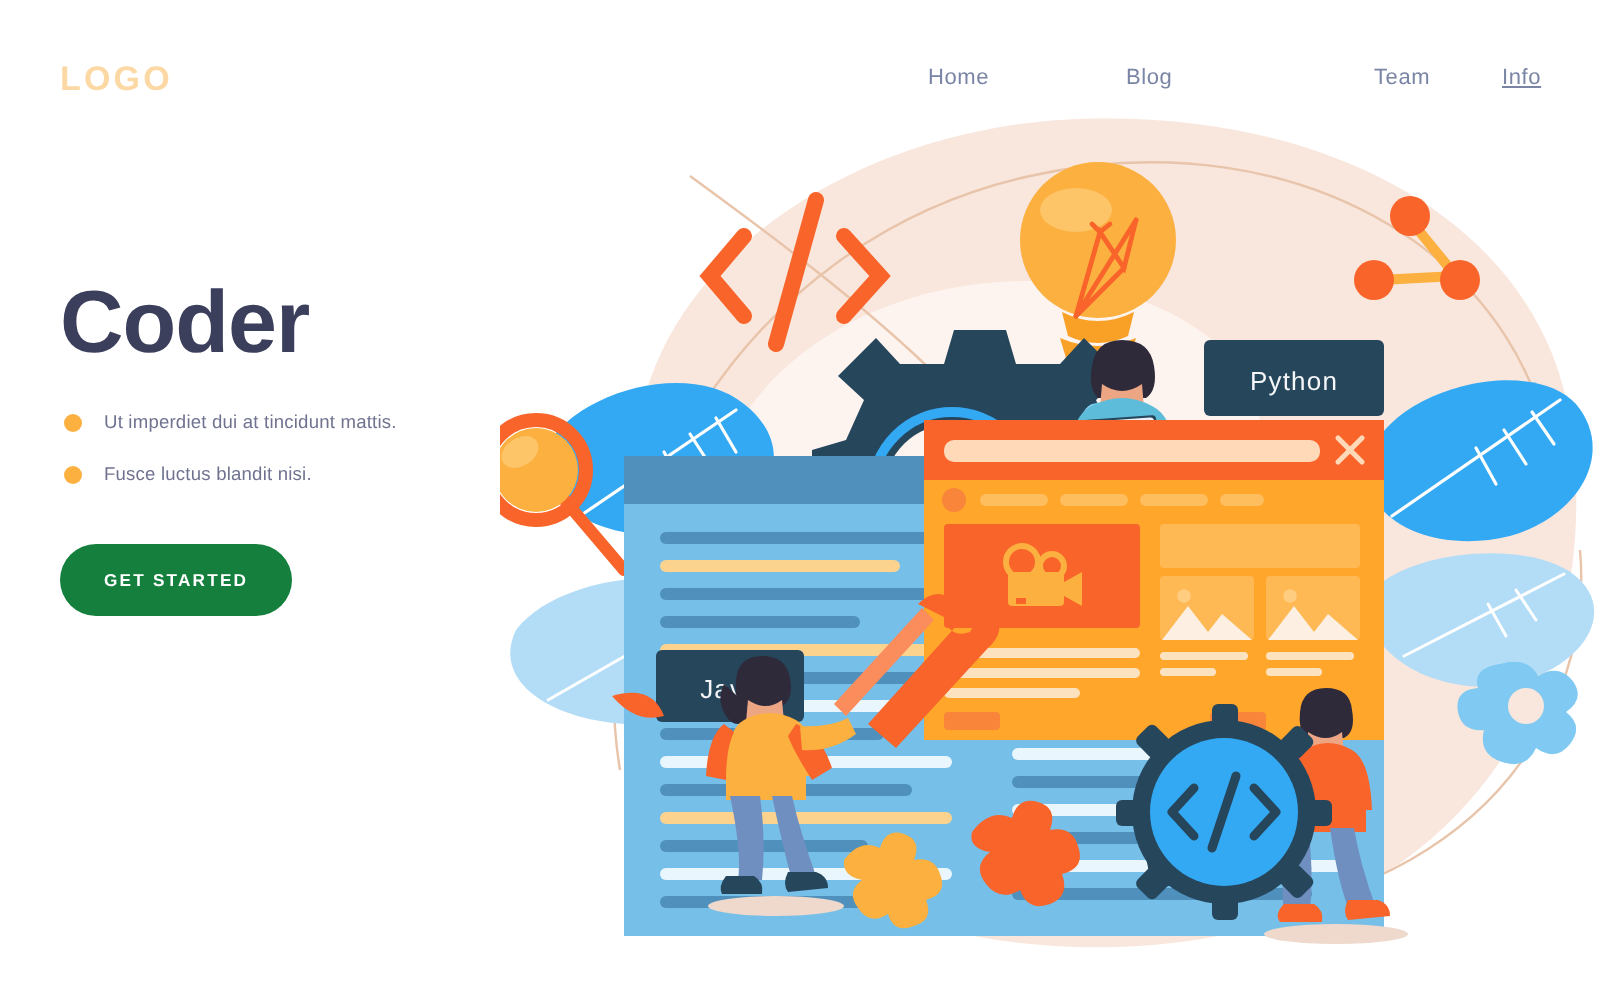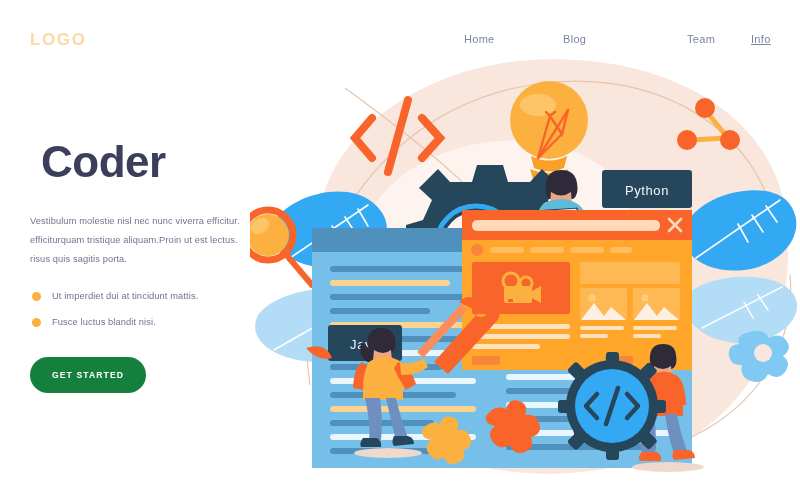--- a/index.html
+++ b/index.html
@@ -29,21 +29,21 @@
   }
   .nav-item:nth-child(1){ left:14px; }
   .nav-item:nth-child(2){ left:113px; }
   .nav-item:nth-child(3){ left:206px;margin-left:31px; }
   .nav-item:nth-child(4){ left:301px;text-decoration:underline; }
 
   
   .hero-copy { position:absolute; left:30px; top:140px; width:250px; z-index:30; }
   .hero-title {
     font-size:44px; font-weight:bold; color:#3b3f5c;
-    letter-spacing:-.5px; line-height:1;margin-left:11px;
+    letter-spacing:-.5px; line-height:1;
   }
   .hero-desc {
     margin-top:28px; font-size:9.3px; color:#6f7390;
     line-height:2.05; letter-spacing:.1px;
   }
   .hero-list { margin-top:22px; list-style:none; }
   .hero-list li {
     position:relative; padding-left:22px; margin-bottom:16px;
     font-size:9.3px; color:#6f7390; letter-spacing:.1px;
   }
@@ -79,25 +79,20 @@
     <nav class="nav">
       <a class="nav-item">Home</a>
       <a class="nav-item">Blog</a>
       <a class="nav-item">Team</a>
       <a class="nav-item">Info</a>
     </nav>
   </header>
 
   <section class="hero-copy">
     <h1 class="hero-title">Coder</h1>
-    <p class="hero-desc">
-      <span>Vestibulum molestie nisl nec nunc viverra efficitur.</span><br>
-      <span>efficiturquam tristique aliquam.Proin ut est lectus.</span><br>
-      <span>risus quis sagitis porta.</span>
-    </p>
     <ul class="hero-list">
       <li>
         <span class="bullet"></span>
         <span>Ut imperdiet dui at tincidunt mattis.</span>
       </li>
       <li>
         <span class="bullet"></span>
         <span>Fusce luctus blandit nisi.</span>
       </li>
     </ul>

